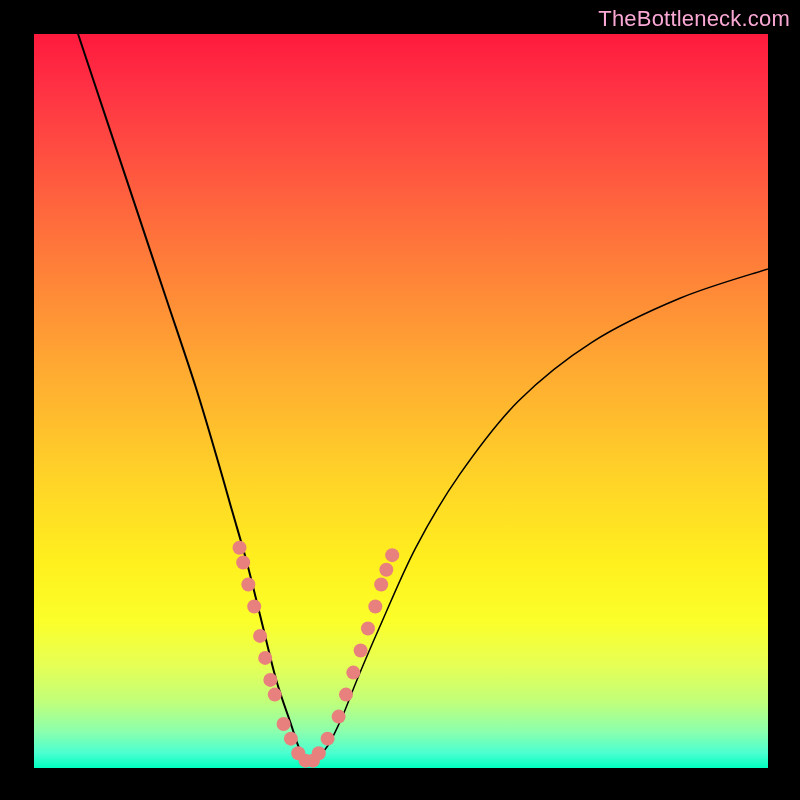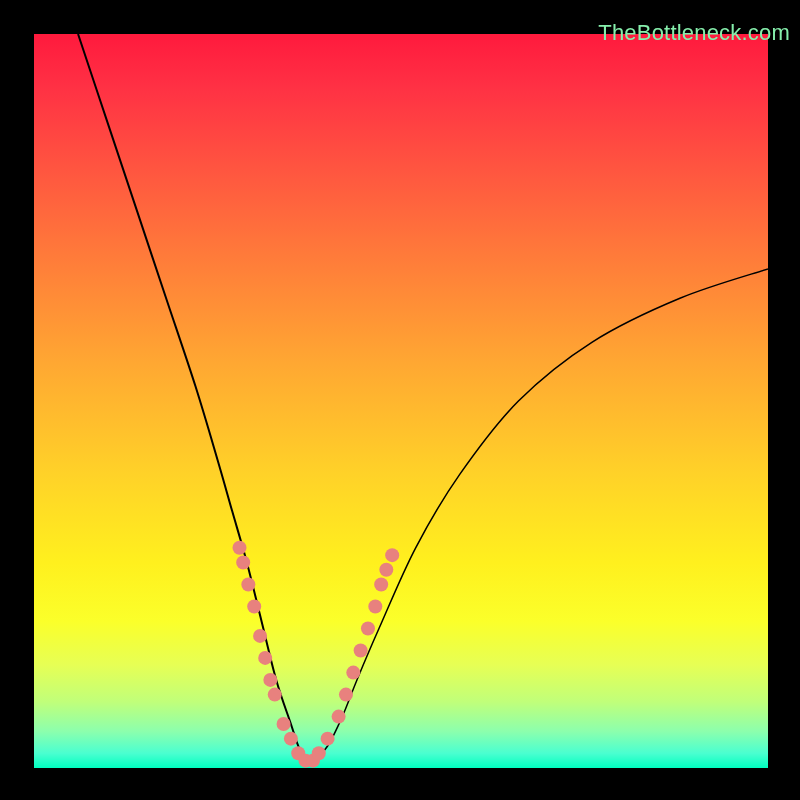--- a/index.html
+++ b/index.html
@@ -6,23 +6,23 @@
   body {
     width: 800px;
     height: 800px;
     background: #000;
     position: relative;
     font-family: Arial, Helvetica, sans-serif;
     overflow: hidden;
   }
   .watermark {
     position: absolute;
-    top: 20px;
+    top: 6px;
     right: 10px;
-    color: #86efac;
+    color: #f9a8d4;
     font-size: 22px;
     font-weight: 500;
     z-index: 10;
     letter-spacing: 0.2px;
   }
   .plot-frame {
     position: absolute;
     top: 34px;
     left: 34px;
     width: 734px;

